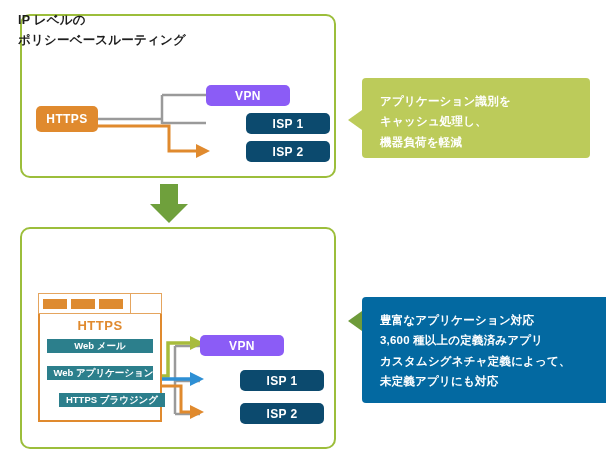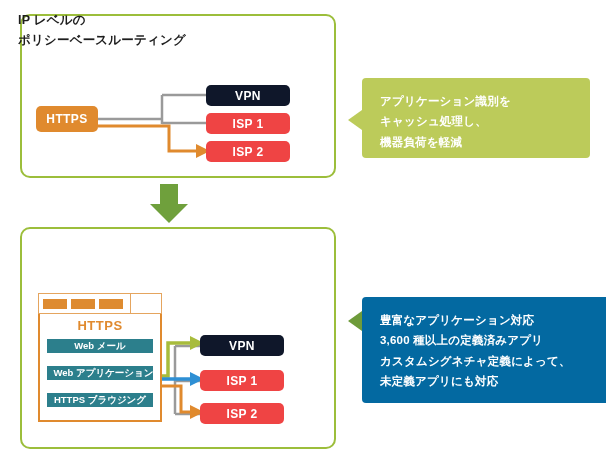--- a/index.html
+++ b/index.html
@@ -56,22 +56,22 @@
   .node {
     position: absolute;
     box-sizing: border-box;
     display: flex;
     align-items: center;
     justify-content: center;
     color: #ffffff;
     font-weight: bold;
     letter-spacing: .4px;
   }
-  .node.teal  { background: #0f172a; }
-  .node.green { background: #ef4444; }
+  .node.teal  { background: #8b5cf6; }
+  .node.green { background: #0c4a6e; margin-left: 40px; }
   .node.orange{ background: #E08A2E; }
   .node.rounded { border-radius: 5px; }
 
   
   #t-https { left: 36px;  top: 106px; width: 62px;  height: 26px; font-size: 12px; }
   #t-vpn   { left: 206px; top: 85px;  width: 84px;  height: 21px; font-size: 12px; }
   #t-isp1  { left: 206px; top: 113px; width: 84px;  height: 21px; font-size: 12px; }
   #t-isp2  { left: 206px; top: 141px; width: 84px;  height: 21px; font-size: 12px; }
 
   
@@ -137,21 +137,21 @@
     font-size: 9.5px;
     font-weight: bold;
     display: flex;
     align-items: center;
     justify-content: center;
     box-sizing: border-box;
     white-space: nowrap;
   }
   #app-1 { top: 339px; }
   #app-2 { top: 366px; padding-left: 7px; }
-  #app-3 { top: 393px; }
+  #app-3 { top: 393px; margin-left: 12px; }
 
   
   .callout {
     position: absolute;
     box-sizing: border-box;
     color: #ffffff;
     font-size: 11.5px;
     font-weight: bold;
     line-height: 1.78;
     letter-spacing: .2px;

